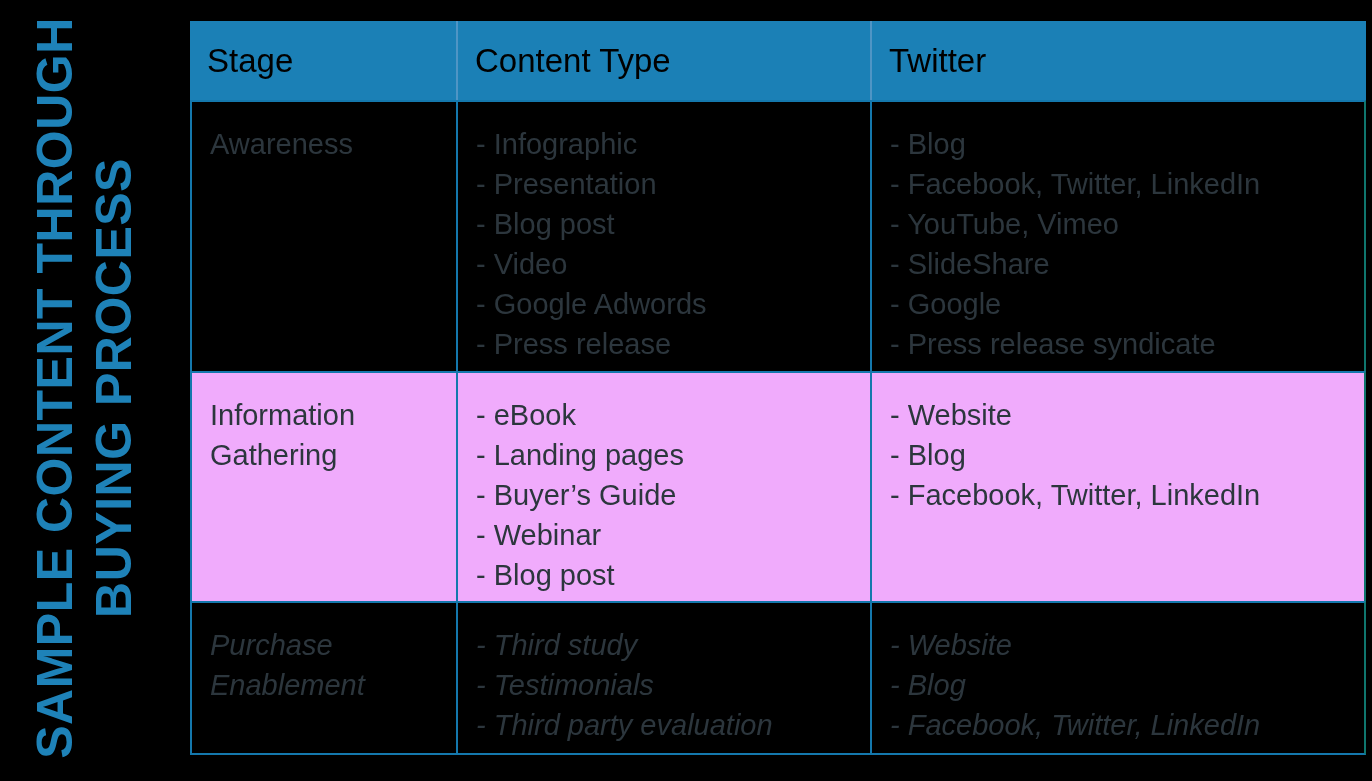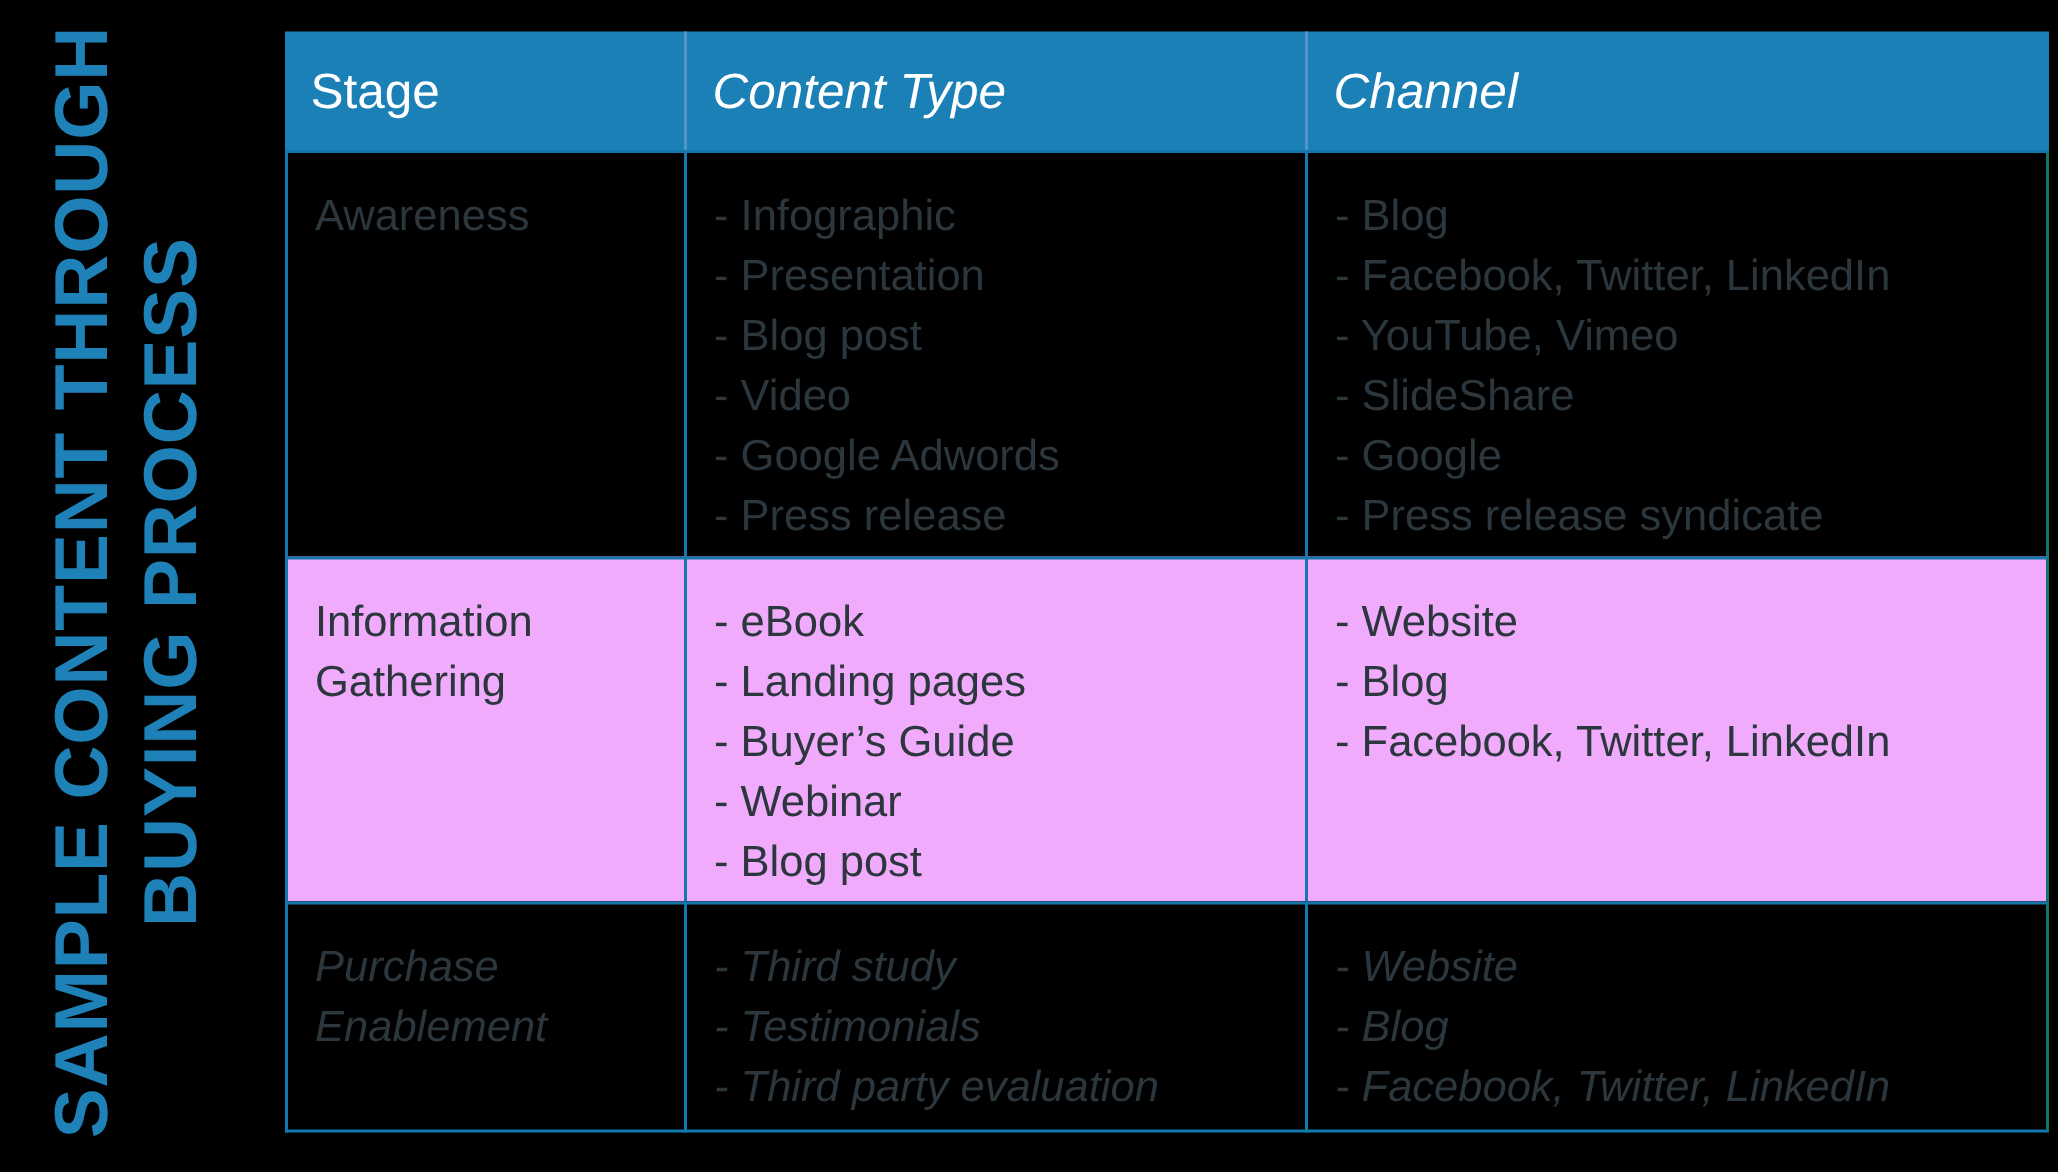--- a/index.html
+++ b/index.html
@@ -39,27 +39,27 @@
     width: 1176px;
     height: 734px;
     display: grid;
     grid-template-columns: 266px 414px 496px;
     grid-template-rows: 79px 271px 230px 154px;
   }
   .tbl > div { box-sizing: border-box; }
 
   .hcell {
     background: #1b80b6;
-    color: #ffffff;
+    color: #000000;
     font-size: 33px;
     display: flex;
     align-items: center;
     padding-left: 17px;
   }
-  .hcell.hsep { border-left: 2px solid #4f95c5; font-style: italic; }
+  .hcell.hsep { border-left: 2px solid #4f95c5; }
 
   .bcell {
     border-left: 2px solid #1478ad;
     border-top: 2px solid #1478ad;
     padding: 22px 0 0 18px;
     color: #2c363d;
     font-size: 29px;
     line-height: 40px;
   }
   .bcell.br { border-right: 2px solid #0f766e; }
@@ -82,21 +82,21 @@
 
   <div class="tbl">
 
     <div class="hcell">
       <span>Stage</span>
     </div>
     <div class="hcell hsep">
       <span>Content Type</span>
     </div>
     <div class="hcell hsep">
-      <span>Channel</span>
+      <span>Twitter</span>
     </div>
 
     <div class="bcell row-dark">
       <div>Awareness</div>
     </div>
     <div class="bcell row-dark">
       <div class="item">- Infographic</div>
       <div class="item">- Presentation</div>
       <div class="item">- Blog post</div>
       <div class="item">- Video</div>

